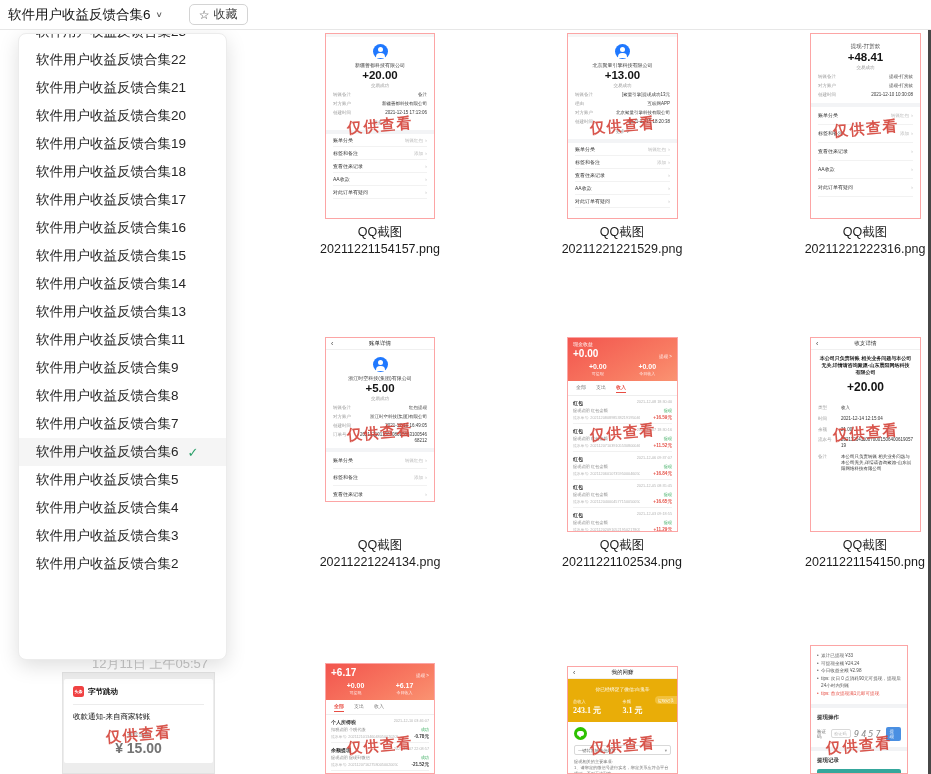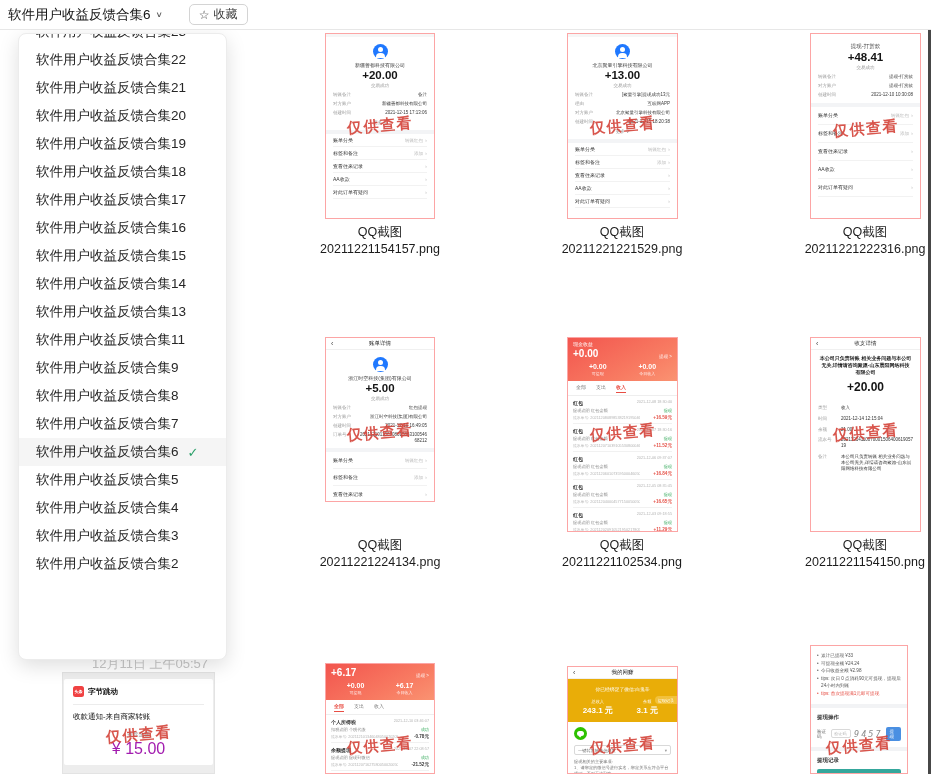--- a/index.html
+++ b/index.html
@@ -94,29 +94,29 @@
   
   .t7 { background:#ededed; border:1px solid #e3e3e3; }
   .t7-card { background:#fff; border-radius:2px; margin:6px 1px 0; padding:7px 9px; }
   .t7-brandrow { display:flex; align-items:center; gap:4px; }
   .t7-icon { width:11px; height:11px; border-radius:2.5px; background:#f04142; color:#fff; font-size:4px;
              display:flex; align-items:center; justify-content:center; font-weight:bold; }
   .t7-brand { font-size:7.5px; font-weight:bold; color:#111; }
   .t7-div { height:1px; background:#ececec; margin:7px 0; }
   .t7-title { font-size:7.5px; color:#111; }
   .t7-label { text-align:center; font-size:5.5px; color:#8a8a8a; margin-top:9px; }
-  .t7-amt { text-align:center; font-size:16px; font-weight:normal; color:#a21caf; margin-top:2px; }
+  .t7-amt { text-align:center; font-size:14px; font-weight:bold; color:#737373; margin-top:2px; }
 
   
   .t9-yellow { background:#e9ad08; color:#fff; padding:5px 5px 6px; position:relative; }
   .t9-bind { font-size:4.8px; text-align:center; margin-top:2px; }
   .t9-chip { position:absolute; right:0; top:17px; background:#f2c13c; border-radius:4px 0 0 4px;
              font-size:4px; padding:1.5px 3px; color:#fff; }
   .t9-stats { display:flex; margin-top:7px; }
-  .t9-stat { flex:1; text-align:center; }
+  .t9-stat { flex:1; text-align:left;font-family:Liberation Serif, serif; }
   .t9-sl { font-size:4.2px; opacity:.92; }
   .t9-sv { font-size:8px; font-weight:bold; margin-top:1px; }
   .t9-white { padding:5px 6px; background:#fff; }
   .wechat-ic { width:13px; height:13px; border-radius:50%; background:#2dc100; position:relative; }
   .wechat-ic::before { content:""; position:absolute; left:3px; top:3.5px; width:7px; height:5px; background:#fff; border-radius:2.5px; }
   .wechat-ic::after { content:""; position:absolute; left:4.5px; top:8px; width:2px; height:2px; background:#fff;
                       transform:rotate(40deg); }
   .t9-input { margin-top:5px; border:.5px solid #d9d9d9; border-radius:2px; height:10px; display:flex;
               align-items:center; justify-content:space-between; padding:0 3px; font-size:4.2px; color:#666; }
   .t9-input::after { content:"▾"; font-size:4.5px; color:#999; }

